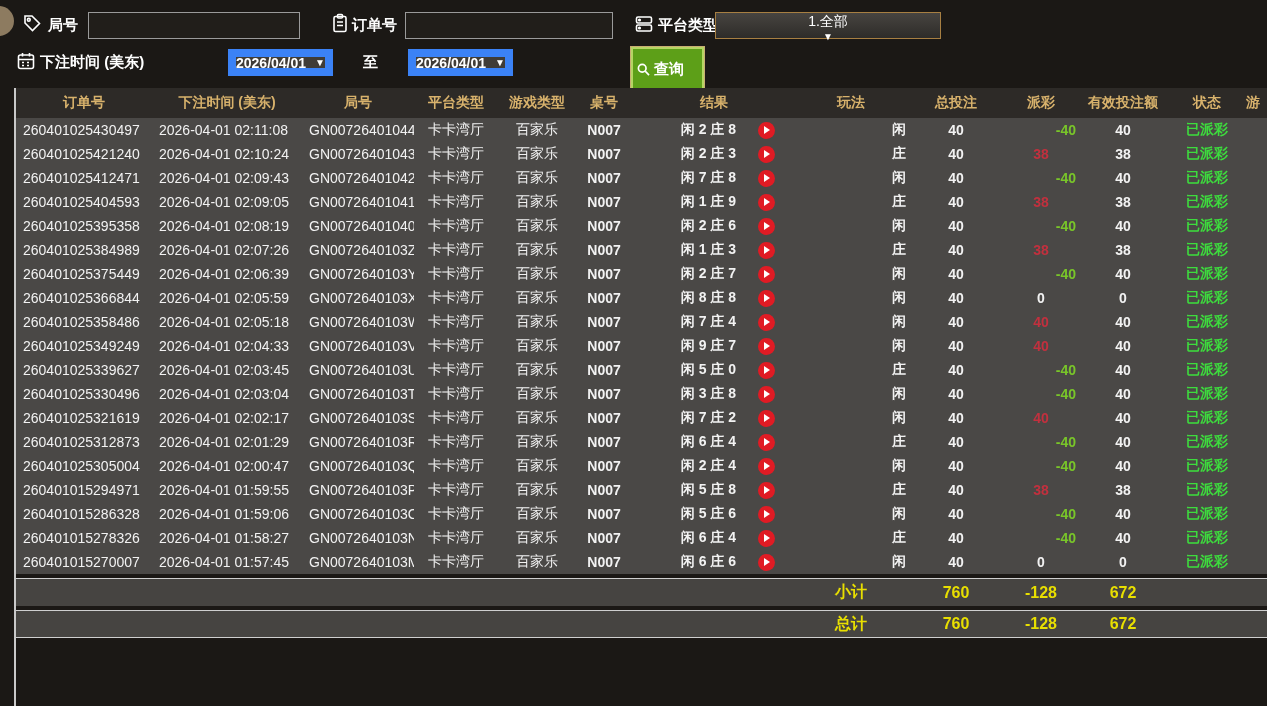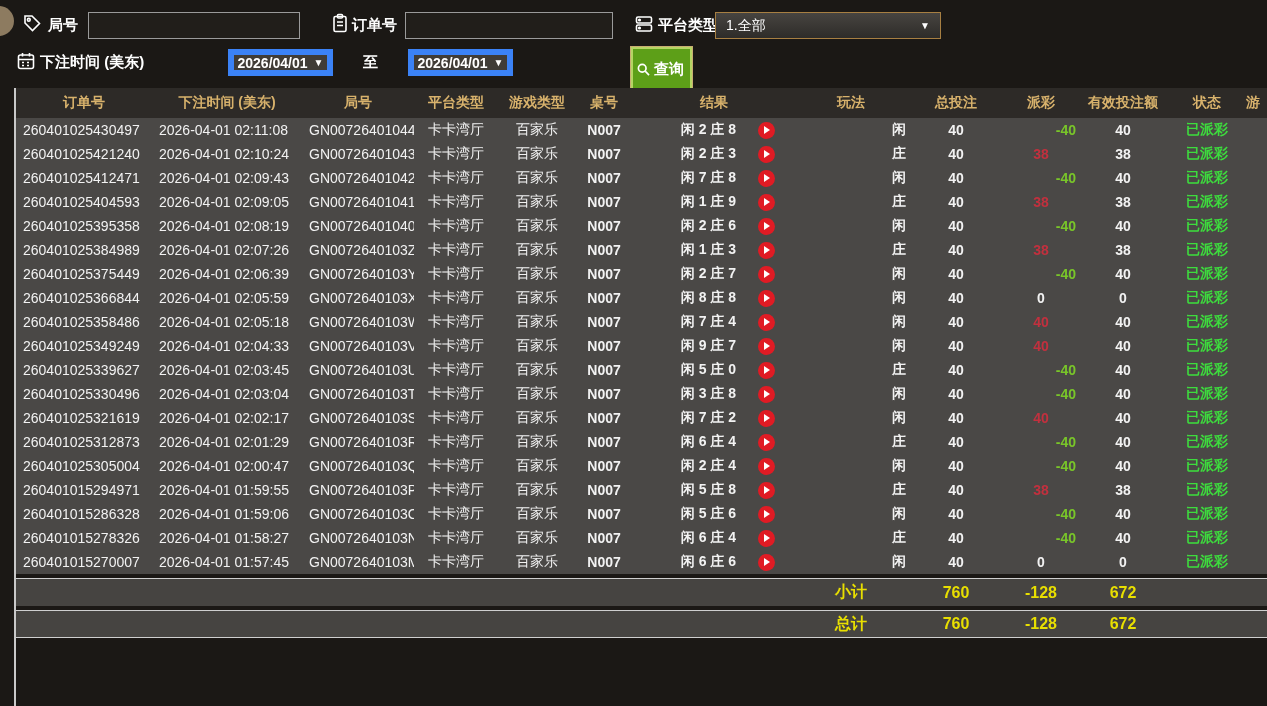--- a/index.html
+++ b/index.html
@@ -19,35 +19,35 @@
   .flabel { position: absolute; font-size: 15px; font-weight: bold; color: #fff; white-space: nowrap; }
   .ficon { position: absolute; width: 20px; height: 20px; }
   .ficon svg { width: 20px; height: 20px; display: block; }
   .txtinput {
     position: absolute; height: 27px; background: #211e1a;
     border: 1px solid #9a9a9a; color: #fff; font-size: 14px; padding: 0 6px;
     font-family: "Liberation Sans", "DejaVu Sans", sans-serif;
   }
   .datebox {
     position: absolute; height: 27px; background: #403c37;
-    border: 6px solid #3b82f6; color: #fff; font-size: 14px; font-weight: bold;
-    display: flex; align-items: center; justify-content: center; gap: 6px;
+    border: 8px solid #3b82f6; color: #fff; font-size: 14px; font-weight: bold;
+    display: flex; align-items: center; justify-content: space-between; gap: 6px;
     cursor: pointer; white-space: nowrap;
   }
   .datebox .arrow { font-size: 10px; }
   .selectbox {
     position: absolute; height: 27px;
     background: linear-gradient(#474440, #2e2c29);
     border: 1px solid #a77f42; color: #fff; font-size: 14px;
-    display: flex; align-items: center; padding: 0 10px; cursor: pointer;
+    display: flex; align-items: center; padding: 0 10px; cursor: pointer; flex-direction: column;
   }
   .selectbox .sel-text { flex: 1; }
   .selectbox .arrow { font-size: 10px; color: #fff; }
   .searchbtn {
-    position: absolute; height: 47px; padding: 0 8px 0 4px;
+    position: absolute; height: 47px; padding: 0 20px 0 4px;
     background: #5d9f18; border: 1px solid #c8ad72;
     box-shadow: inset 0 0 0 2px #b5d563;
     color: #fff; font-size: 15px; font-weight: bold;
     display: flex; align-items: center; gap: 2px; cursor: pointer;
     font-family: "Liberation Sans", "DejaVu Sans", sans-serif;
   }
   .searchbtn svg { width: 17px; height: 17px; }
   
   .tablewrap {
     position: absolute; left: 14px; top: 88px; right: 0; bottom: 0;

